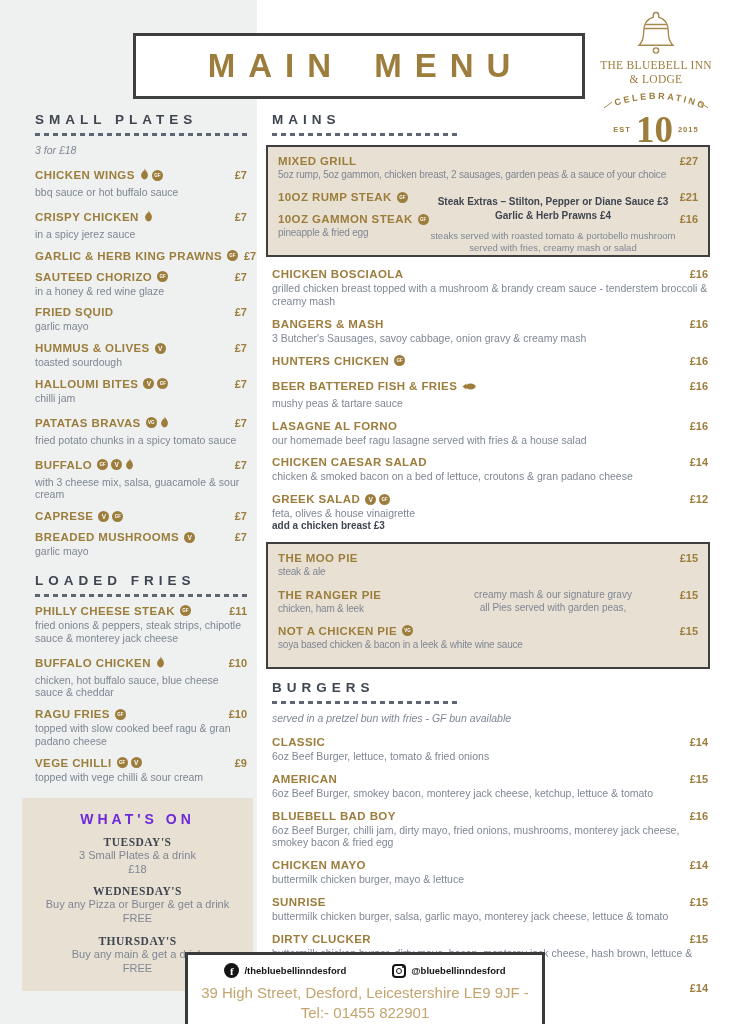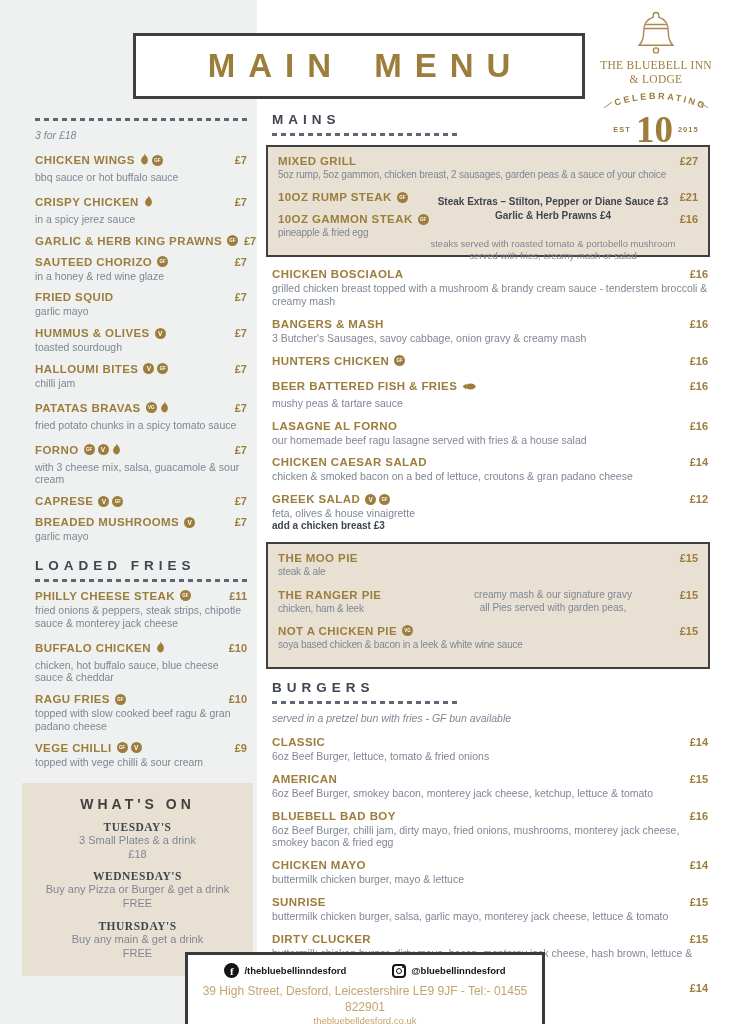--- a/index.html
+++ b/index.html
@@ -58,49 +58,49 @@
   
   .feature-box {
     position:relative; width:444px; margin:9px 0 11px -6px;
     background:#e8e1d3; border:2px solid #3f3f3f; padding:8px 10px 6px;
   }
   .feature-box .item { margin-bottom:10px; }
   .feature-box .item-desc { font-size:10px; letter-spacing:-0.2px; }
   .box-center { position:absolute; left:160px; width:250px; text-align:center; }
   .extras-pos { top:48px; }
   .extras-bold { font-size:10px; font-weight:bold; color:#3f4551; line-height:1.35; }
-  .extras-note { font-size:9.5px; color:#7f8694; line-height:1.28; margin-top:16px; }
+  .extras-note { font-size:9.5px; color:#7f8694; line-height:1.28; margin-top:8px; }
   .pies-pos { top:44px; }
   .pies-note { font-size:10px; color:#7f8694; line-height:1.3; }
 
   
   .whats-box {
     width:231px; margin:14px 0 0 -13px; background:#e8e1d3;
     padding:13px 8px 16px; text-align:center;
   }
-  .whats-title { font-size:14px; font-weight:bold; letter-spacing:4px; color:#404040; margin-bottom:4px; }
+  .whats-title { font-size:14px; font-weight:bold; letter-spacing:4px; color:#6d28d9; margin-bottom:4px; }
   .whats-day { font-size:11.5px; font-weight:bold; letter-spacing:0.5px; color:#3f4551; margin-top:9px;font-family:Liberation Serif, serif; }
   .whats-line { font-size:11px; color:#7f8694; line-height:1.3; }
 
   
   .footer {
     position:absolute; left:185px; top:952px; width:360px;
     background:#fff; border:3px solid #3a3a3a; text-align:center; padding:8px 6px 8px;
   }
   .socials { display:flex; justify-content:center; align-items:center; gap:46px; }
   .social { display:flex; align-items:center; gap:5px; font-size:9.5px; font-weight:bold; color:#141414; }
   .fb-icon {
     width:15px; height:15px; border-radius:50%; background:#141414; color:#fff;
     display:flex; align-items:center; justify-content:center;
     font-family:"Liberation Serif","DejaVu Serif",serif; font-size:11px; font-weight:bold;
   }
   .ig-icon { width:14px; height:14px; border:2px solid #141414; border-radius:4px; position:relative; }
   .ig-icon::before { content:''; position:absolute; inset:2px; border:1.5px solid #141414; border-radius:50%; }
   .ig-icon::after { content:''; position:absolute; top:0.5px; right:0.5px; width:2px; height:2px; background:#141414; border-radius:50%; }
-  .footer-addr { font-size:12px; color:#c3a46f; margin-top:5px; line-height:1.35; }
+  .footer-addr { font-size:15px; color:#c3a46f; margin-top:5px; line-height:1.35; }
   .footer-web  { font-size:9.5px; color:#c3a46f; }
 </style>
 </head>
 <body>
 
 <div class="left-panel"></div>
 
 <div class="title-box">
   <div class="title">MAIN MENU</div>
 </div>
@@ -124,20 +124,21 @@
   </svg>
   <div class="est-row">
     <span class="est-small">EST</span>
     <span class="est-ten">10</span>
     <span class="est-small">2015</span>
   </div>
   <div class="logo-years">YEARS</div>
 </div>
 
 <div class="col-left">
+  <div class="section-header">SMALL PLATES</div>
   <div class="dash"></div>
   <div class="menu-note">3 for £18</div>
   <div>
       <div class="item">
     <div class="item-head">
       <span class="item-name">CHICKEN WINGS</span>
       <span class="badges">
             <span><svg width="9" height="12" viewBox="0 0 10 13">
                 <path d="M5.2 0 C5.6 2.4 8.8 3.9 8.8 7.6 C8.8 10.4 7.1 12.5 5 12.5 C2.9 12.5 1.2 10.5 1.2 8 C1.2 5.6 3 4.6 3.6 2.5 C4 3.7 4.8 4.2 5.2 0 Z" fill="#9c7d3c"></path>
               </svg></span>
@@ -223,21 +224,21 @@
                 <path d="M5.2 0 C5.6 2.4 8.8 3.9 8.8 7.6 C8.8 10.4 7.1 12.5 5 12.5 C2.9 12.5 1.2 10.5 1.2 8 C1.2 5.6 3 4.6 3.6 2.5 C4 3.7 4.8 4.2 5.2 0 Z" fill="#9c7d3c"></path>
               </svg></span>
           </span>
       <span class="item-price">£7</span>
     </div>
     <div class="item-desc">fried potato chunks in a spicy tomato sauce</div>
 
   </div>
       <div class="item">
     <div class="item-head">
-      <span class="item-name">FORNO</span>
+      <span class="item-name">BUFFALO</span>
       <span class="badges">
             <span class="badge" style="font-size: 4.5px;">GF</span>
             <span class="badge" style="font-size: 6.5px;">V</span>
             <span><svg width="9" height="12" viewBox="0 0 10 13">
                 <path d="M5.2 0 C5.6 2.4 8.8 3.9 8.8 7.6 C8.8 10.4 7.1 12.5 5 12.5 C2.9 12.5 1.2 10.5 1.2 8 C1.2 5.6 3 4.6 3.6 2.5 C4 3.7 4.8 4.2 5.2 0 Z" fill="#9c7d3c"></path>
               </svg></span>
           </span>
       <span class="item-price">£7</span>
     </div>
     <div class="item-desc">with 3 cheese mix, salsa, guacamole &amp; sour cream</div>

